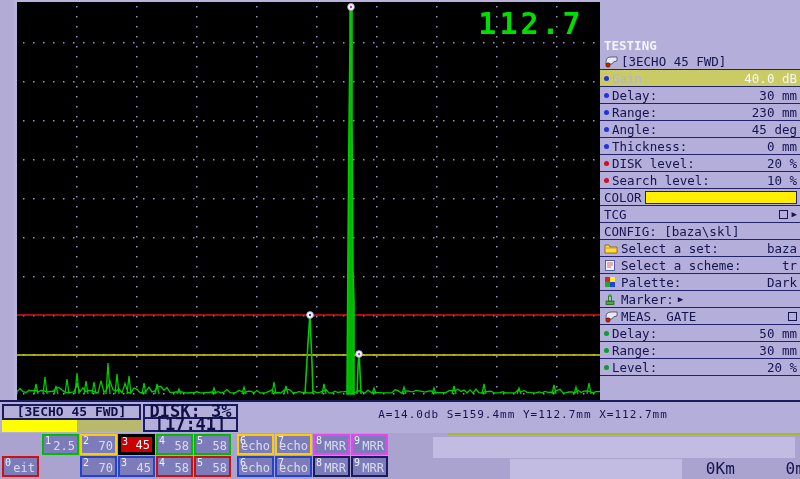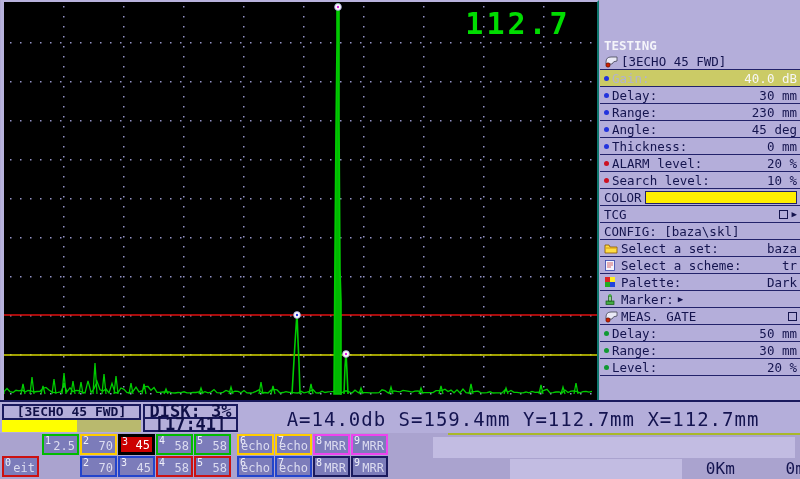--- a/index.html
+++ b/index.html
@@ -1,20 +1,20 @@
 <!DOCTYPE html>
 <html><head>
 <meta charset="utf-8">
 <style>
   html,body{margin:0;padding:0;background:#6b6b9e;}
   *{box-sizing:border-box;}
   .screen{position:relative;width:800px;height:479px;background:#b2abd5;overflow:hidden;
     font-family:"DejaVu Sans Mono",monospace;color:#14144e;}
   
-  .scope{position:absolute;left:1px;top:0;width:598px;height:400px;background:#000;
+  .scope{position:absolute;left:14px;top:0;width:598px;height:400px;background:#000;
     border-left:3px solid #b8b2dc;border-top:2px solid #b8b2dc;border-right:2px solid #0f766e;}
   .scope svg{position:absolute;left:0;top:0;}
   .readout{position:absolute;left:430px;top:4px;width:168px;text-align:center;
     font-size:30px;font-weight:bold;letter-spacing:3px;color:#00dd00;}
   
   .panel{position:absolute;left:600px;top:0;width:200px;height:400px;background:#b4aeda;}
   .prow{display:flex;align-items:center;height:17px;padding:0 3px 0 4px;
     border-bottom:1px solid #22226a;font-size:12.5px;white-space:nowrap;overflow:hidden;}
   .prow.hl{background:#cbcb66;}
   .prow.hl .plabel{color:#b2b2d2;}
@@ -33,21 +33,21 @@
     border-top:2px solid #1a1a5e;}
   .chanbox{position:absolute;left:2px;top:2px;width:139px;height:16px;border:2px solid #1a1a5e;
     font-weight:bold;font-size:13px;text-align:center;line-height:12px;color:#101048;}
   .progress{position:absolute;left:2px;top:18px;width:139px;height:12px;display:flex;}
   .progress .p1{width:54%;background:#ffff00;}
   .progress .p2{width:46%;background:#b9b96e;}
   .diskcol{position:absolute;left:143px;top:2px;width:95px;}
   .dbox{height:15px;border:2px solid #1a1a5e;font-weight:bold;font-size:17px;
     text-align:center;line-height:11px;color:#101048;}
   .dbox+.dbox{margin-top:-2px;}
-  .meas{position:absolute;left:250px;top:6px;width:546px;font-size:19px;letter-spacing:1px;
+  .meas{position:absolute;left:250px;top:6px;width:546px;font-size:11px;letter-spacing:1px;
     color:#141450;text-align:center;white-space:pre;}
   
   .strip{position:absolute;left:0;top:433px;width:800px;height:46px;background:#aaa3cf;}
   .key{position:absolute;height:21px;background:#7c7cba;border:2px solid #888;color:#dcdcf0;}
   .key .knum{position:absolute;left:1px;top:-1px;font-size:10px;color:#f0f0fa;}
   .key .klab{position:absolute;right:2px;bottom:0px;font-size:12px;text-align:right;}
   .key.sel{background:#cc0000;border-width:3px;}
   .key.sel .klab{color:#fff;}
   .telemetry{position:absolute;left:448px;top:0;width:352px;height:46px;border-top:2px solid #a8b82a;}
   .distbox{position:absolute;left:-15px;top:2px;width:362px;height:21px;background:#c2bce2;
@@ -1051,21 +1051,21 @@
           <span class="plabel">Angle:</span>
           <span class="pval">45 deg</span>
         </div>
         <div class="prow">
           <span class="bullet" style="background: rgb(34, 51, 221);"></span>
           <span class="plabel">Thickness:</span>
           <span class="pval">0 mm</span>
         </div>
         <div class="prow">
           <span class="bullet" style="background: rgb(204, 17, 34);"></span>
-          <span class="plabel">ALARM level:</span>
+          <span class="plabel">DISK level:</span>
           <span class="pval">20 %</span>
         </div>
         <div class="prow">
           <span class="bullet" style="background: rgb(204, 17, 34);"></span>
           <span class="plabel">Search level:</span>
           <span class="pval">10 %</span>
         </div>
         <div class="prow">
           <span class="plabel">COLOR</span>
           <div class="swatch" style="background: rgb(255, 238, 0);"></div>

